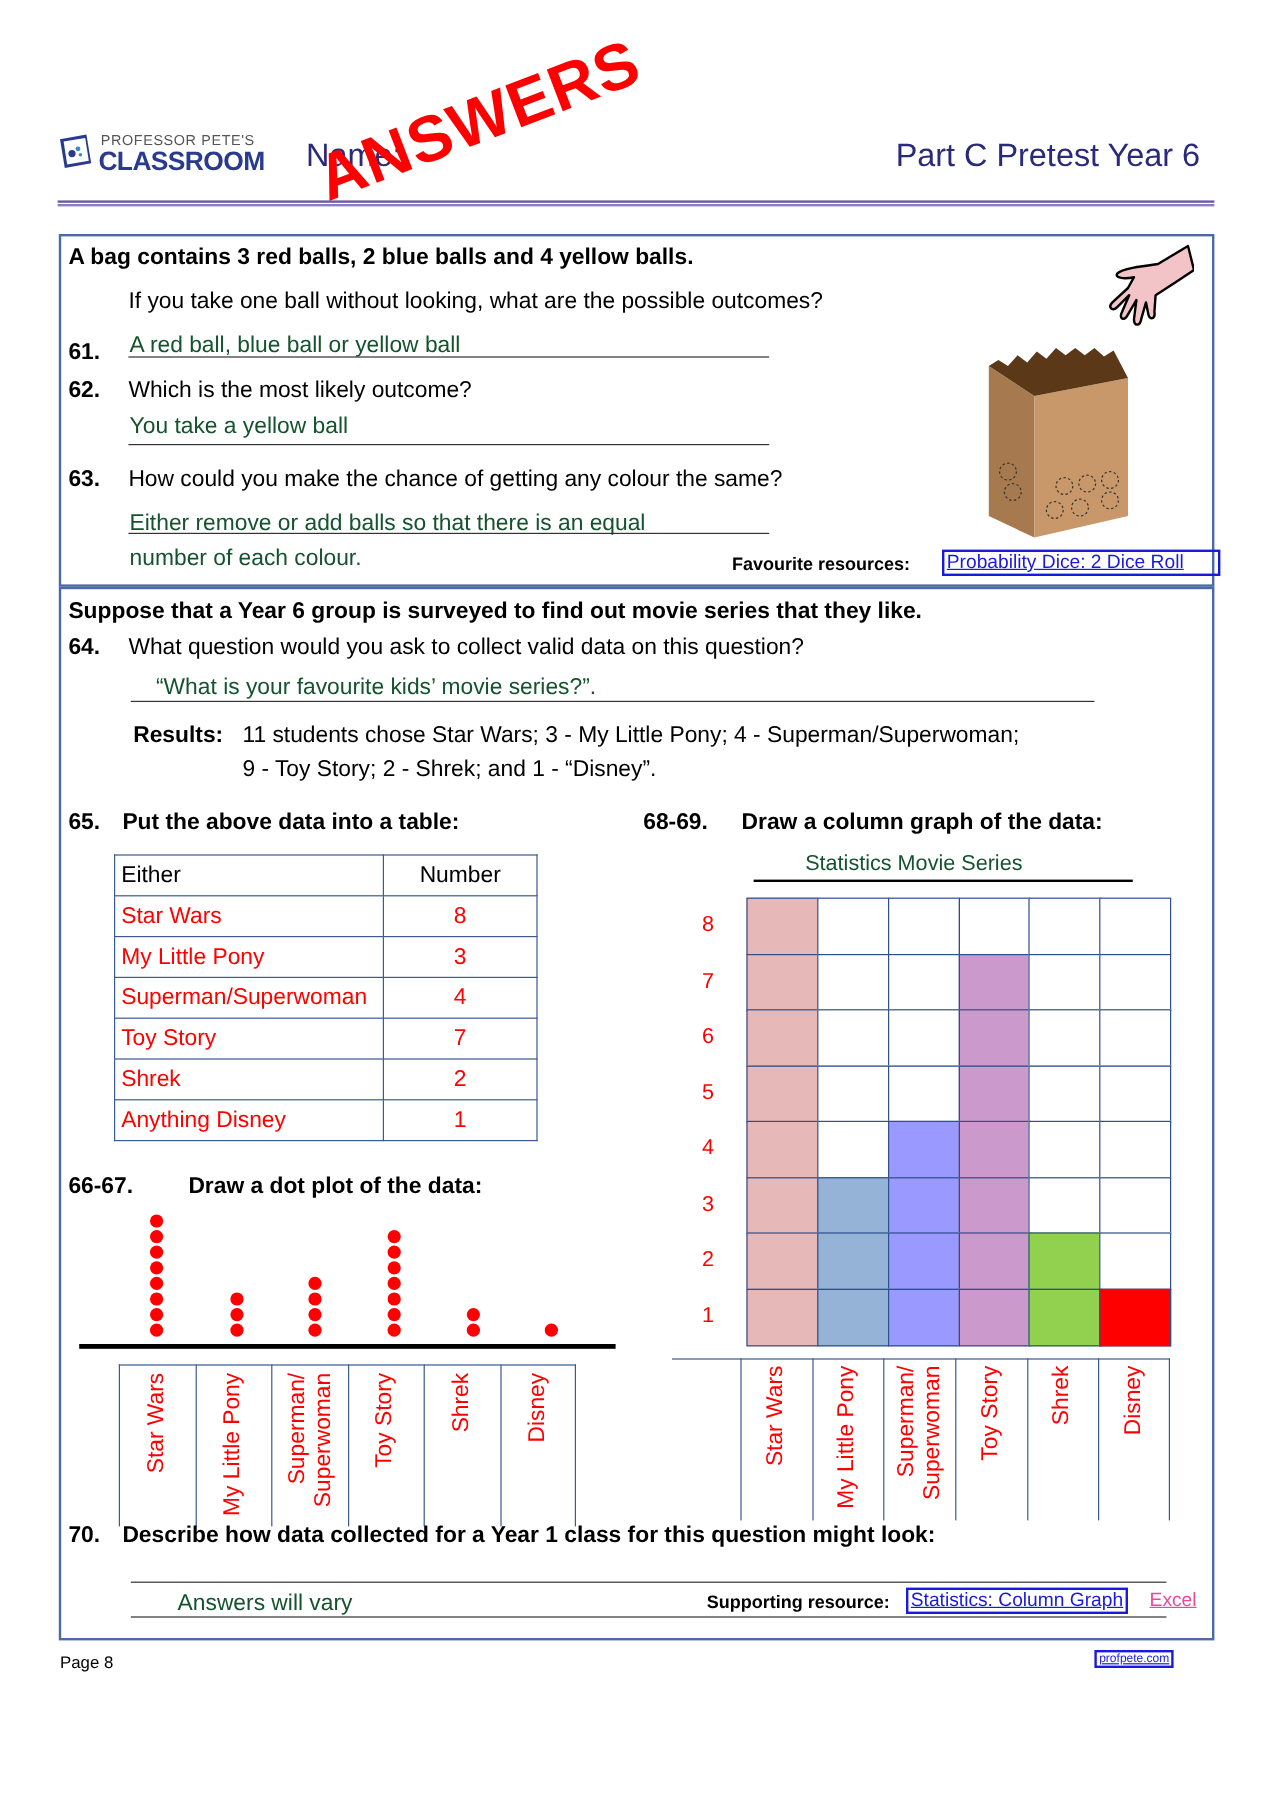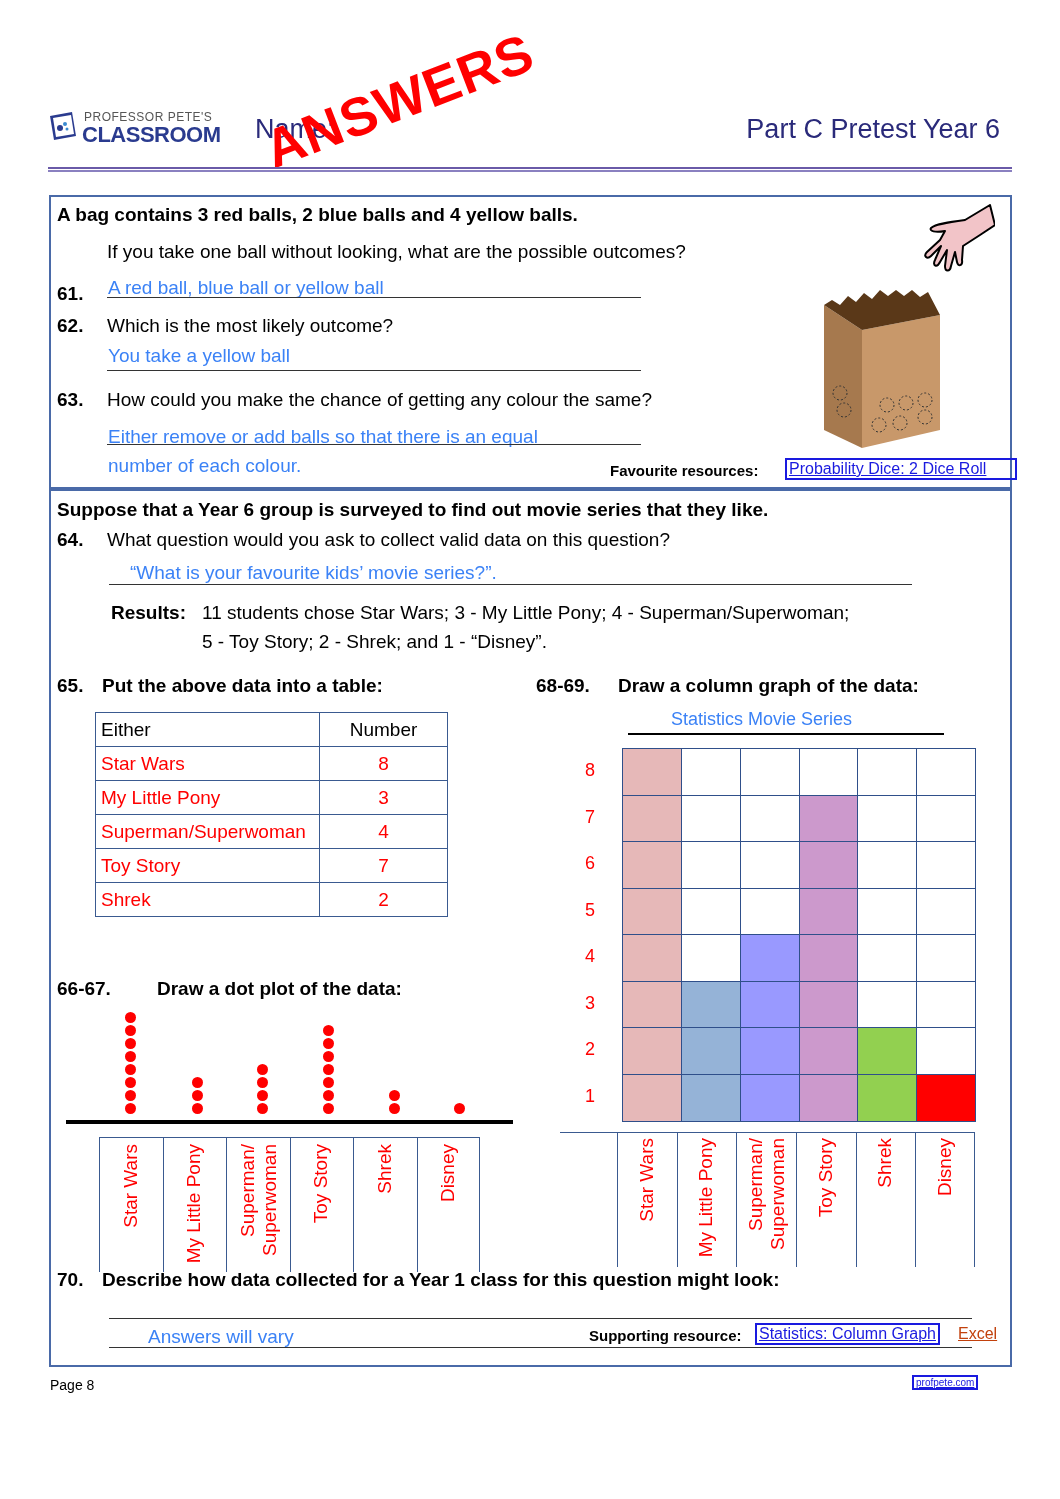--- a/index.html
+++ b/index.html
@@ -10,21 +10,21 @@
   .header-logo { left: 48px; top: 108px; width: 180px; height: 40px; }
   .logo-book { position: absolute; left: 0; top: 2px; width: 30px; height: 32px; }
   .logo-top { position: absolute; left: 36px; top: 2px; font-size: 12px; letter-spacing: 0.5px; color: #555; white-space: nowrap; }
   .logo-bottom { position: absolute; left: 34px; top: 14px; font-size: 22px; font-weight: bold; color: #2a3b8f; white-space: nowrap; letter-spacing: -0.5px; }
   .name-label { left: 255px; top: 114px; font-size: 27px; color: #2a2a7a; }
   .answers-stamp { left: 278px; top: 118px; font-size: 54px; font-weight: bold; color: #ff0000; transform: rotate(-21deg); transform-origin: left bottom; letter-spacing: 1px; }
   .page-title { right: 60px; top: 114px; font-size: 27px; color: #2a2a7a; }
   .header-rule { left: 48px; top: 167px; width: 964px; height: 5px; border-top: 2px solid #6a5aa8; border-bottom: 2px solid #8a80c0; }
   .frame { border: 2px solid #4a6aa8; }
   .q-text { font-size: 19px; white-space: nowrap; }
-  .ans { font-size: 19px; color: #3b82f6; white-space: nowrap; }
+  .ans { font-size: 19px; color: #14532d; white-space: nowrap; }
   .line { height: 0; border-top: 1.5px solid #333; }
   .link { color: #1a1adf; text-decoration: underline; font-size: 16px; border: 2px solid #1a1adf; padding: 0 2px; white-space: nowrap; }
   .support-label { font-size: 15px; font-weight: bold; white-space: nowrap; }
   table.data-table { border-collapse: collapse; font-size: 19px; }
   table.data-table td { border: 1.5px solid #3a5a90; height: 34px; padding: 0 5px; }
   table.data-table td.num { text-align: center; width: 128px; }
   .label-box { border-left: 1.5px solid #3a5a90; border-top: 1.5px solid #3a5a90; }
   .vlabel { position: absolute; font-size: 19px; color: #ff0000; writing-mode: vertical-rl; transform: rotate(180deg); white-space: nowrap; line-height: 1.15; text-align: right; }
   .dot { position: absolute; width: 11px; height: 11px; border-radius: 50%; background: #ff0000; }
   .ytick { position: absolute; font-size: 18px; color: #ff0000; width: 20px; text-align: center; }
@@ -92,21 +92,21 @@
 <div class="abs frame" style="left:49px; top:489px; width:963px; height:878px;"></div>
 <div class="abs q-text bold" style="left:57px; top:499px;">Suppose that a Year 6 group is surveyed to find out movie series that they like.</div>
 
 <div class="abs q-text bold" style="left:57px; top:529px;">64.</div>
 <div class="abs q-text" style="left:107px; top:529px;">What question would you ask to collect valid data on this question?</div>
 <div class="abs ans" style="left:130px; top:562px;text-align:center;">“What is your favourite kids’ movie series?”.</div>
 <div class="abs line" style="left:109px; top:584px; width:803px;"></div>
 
 <div class="abs q-text bold" style="left:111px; top:602px;">Results:</div>
 <div class="abs q-text" style="left:202px; top:602px;">11 students chose Star Wars; 3 - My Little Pony; 4 - Superman/Superwoman;</div>
-<div class="abs q-text" style="left:202px; top:631px;">5 - Toy Story; 2 - Shrek; and 1 - “Disney”.</div>
+<div class="abs q-text" style="left:202px; top:631px;">9 - Toy Story; 2 - Shrek; and 1 - “Disney”.</div>
 
 <div class="abs q-text bold" style="left:57px; top:675px;">65.</div>
 <div class="abs q-text bold" style="left:102px; top:675px;">Put the above data into a table:</div>
 
 <table class="abs data-table" style="left:95px; top:712px; width:353px;">
   <tbody>
       <tr>
     <td>Either</td>
     <td class="num">Number</td>
   </tr>
@@ -122,20 +122,24 @@
         <td class="red">Superman/Superwoman</td>
         <td class="num red">4</td>
       </tr>
   <tr>
         <td class="red">Toy Story</td>
         <td class="num red">7</td>
       </tr>
   <tr>
         <td class="red">Shrek</td>
         <td class="num red">2</td>
+      </tr>
+  <tr>
+        <td class="red">Anything Disney</td>
+        <td class="num red">1</td>
       </tr>
 </tbody>
   </table>
 
 <div class="abs q-text bold" style="left:57px; top:978px;">66-67.</div>
 <div class="abs q-text bold" style="left:157px; top:978px;">Draw a dot plot  of the data:</div>
 <div class="abs" id="dotplot" style="left:0; top:0;">
     <div class="dot" style="left: 125px; top: 1103px; background: rgb(255, 0, 0);"></div>
     <div class="dot" style="left: 125px; top: 1090px; background: rgb(255, 0, 0);"></div>
     <div class="dot" style="left: 125px; top: 1077px; background: rgb(255, 0, 0);"></div>
@@ -272,16 +276,16 @@
     </div>
   </div>
 
 <div class="abs q-text bold" style="left:57px; top:1269px;">70.</div>
 <div class="abs q-text bold" style="left:102px; top:1269px;">Describe how data collected for a Year 1 class for this question might look:</div>
 <div class="abs line" style="left:109px; top:1318px; width:863px;"></div>
 <div class="abs ans" style="left:148px; top:1326px;">Answers will vary</div>
 <div class="abs line" style="left:109px; top:1347px; width:863px;"></div>
 <div class="abs support-label" style="left:589px; top:1327px;">Supporting resource:</div>
 <a class="abs link" style="left:755px; top:1323px;">Statistics: Column Graph</a>
-<a class="abs" style="left:958px; top:1325px; color:#c2410c; text-decoration:underline; font-size:16px;">Excel</a>
+<a class="abs" style="left:958px; top:1325px; color:#ec4899; text-decoration:underline; font-size:16px;">Excel</a>
 
 <div class="abs" style="left:50px; top:1377px; font-size:14px;">Page 8</div>
 <a class="abs link" style="left:912px; top:1375px; font-size:10px;">profpete.com</a>
 
 </body></html>

